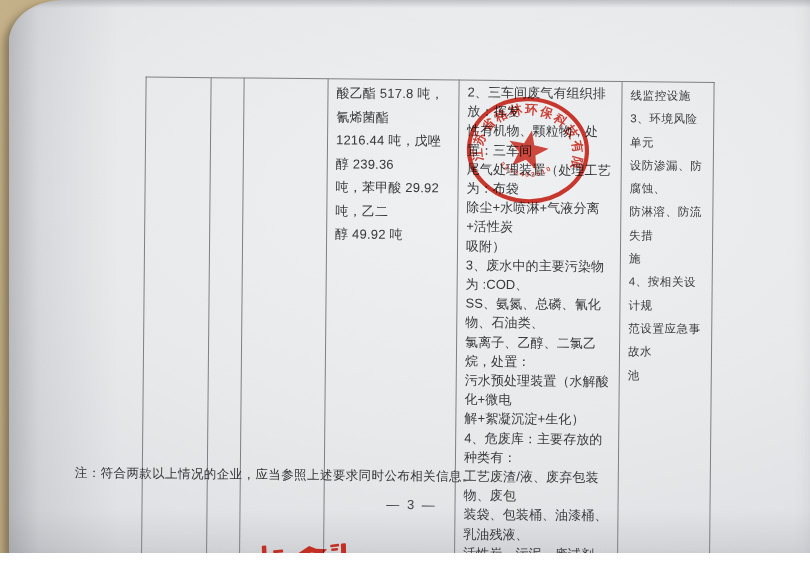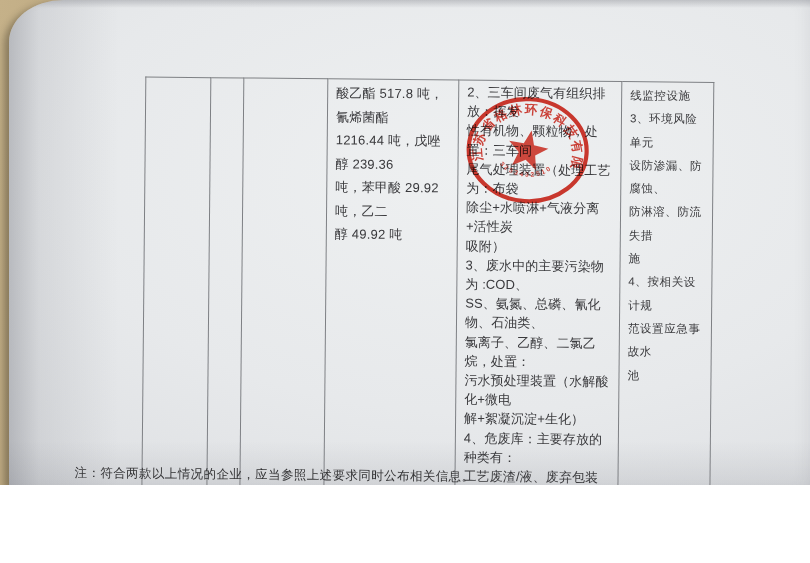--- a/index.html
+++ b/index.html
@@ -1,20 +1,20 @@
 <!DOCTYPE html>
 <html><head>
 <meta charset="utf-8">
 <style>
   html,body{margin:0;padding:0;}
   body{
     width:810px;height:563px;overflow:hidden;
     font-family:"Liberation Sans","DejaVu Sans",sans-serif;
   }
-  .photo{position:relative;width:810px;height:485px;overflow:hidden;background:#a5906a;}
+  .photo{position:relative;width:810px;height:553px;overflow:hidden;background:#a5906a;}
   .desk{position:absolute;inset:0;
     background:linear-gradient(100deg,#c5b189 0%,#af9a73 35%,#9c8762 100%);}
   .paper{position:absolute;left:9px;top:0;right:-2px;bottom:-2px;
     border-top-left-radius:54px 42px;
     background:
       linear-gradient(180deg,rgba(138,140,147,.40) 0px,rgba(138,140,147,0) 8px),
       linear-gradient(90deg,rgba(70,72,82,.28) 0px,rgba(70,72,82,.10) 30px,rgba(70,72,82,0) 110px),
       linear-gradient(0deg,rgba(118,120,128,.16) 0px,rgba(118,120,128,0) 46px),
       radial-gradient(ellipse 760px 430px at 58% 36%,#eef0f1 0%,#e7e9eb 55%,#dcdee1 100%);
     box-shadow:-5px 3px 7px rgba(45,40,25,.38), inset -10px 0 22px -16px rgba(80,80,92,.25);}

